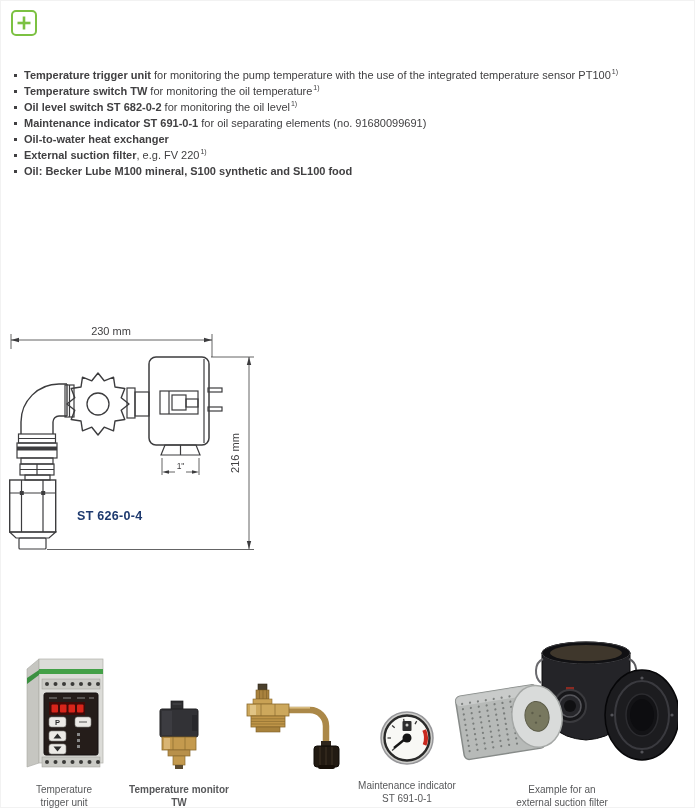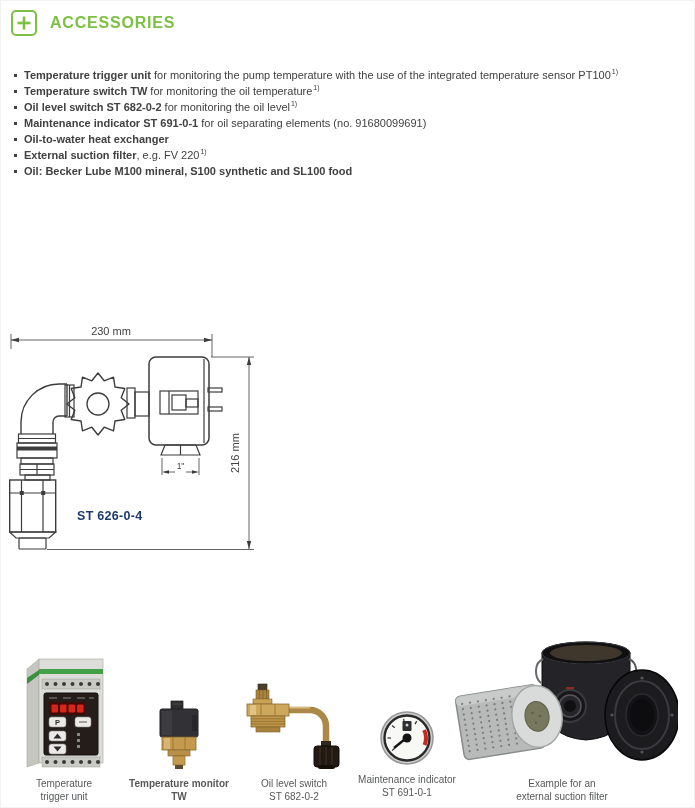--- a/index.html
+++ b/index.html
@@ -18,35 +18,34 @@
   .list li{position:relative;padding-left:11px;height:16px;line-height:16px;white-space:nowrap;}
   .list li::before{content:"";position:absolute;left:1px;top:7px;width:3px;height:3px;background:#414042;}
   .bold{font-weight:bold;}
   sup.fn{font-size:7px;vertical-align:super;margin-left:1px;line-height:0;}
   
   .drawing{position:absolute;left:8px;top:300px;width:250px;height:240px;margin-top:21px;}
   .drawing svg text{font-family:"Liberation Sans",sans-serif;}
   
   .gi{position:absolute;top:632px;margin:0;}
   .art{height:138px;display:flex;align-items:flex-end;justify-content:center;}
-  .cap{font-size:10px;line-height:13px;color:#57585a;text-align:center;margin-top:6px;}
+  .cap{font-size:10px;line-height:13px;color:#57585a;text-align:center;margin-top:12px;}
 </style>
 </head>
 <body>
 
 <div class="page">
 
   <header class="hdr">
     <span class="plus">
       <svg width="16" height="16" viewBox="0 0 16 16">
         <line x1="8" y1="1.5" x2="8" y2="14.5" stroke="#7cc142" stroke-width="2.6"></line>
         <line x1="1.5" y1="8" x2="14.5" y2="8" stroke="#7cc142" stroke-width="2.6"></line>
       </svg>
     </span>
-    <h1>ACCESSORIES</h1>
   </header>
 
   <ul class="list">
     <li><span class="bold">Temperature trigger unit</span><span> for monitoring the pump temperature with the use of the integrated temperature sensor PT100</span><sup class="fn">1)</sup></li>
     <li><span class="bold">Temperature switch TW</span><span> for monitoring the oil temperature</span><sup class="fn">1)</sup></li>
     <li><span class="bold">Oil level switch ST 682-0-2</span><span> for monitoring the oil level</span><sup class="fn">1)</sup></li>
     <li><span class="bold">Maintenance indicator ST 691-0-1</span><span> for oil separating elements (no. 91680099691)</span><sup class="fn"></sup></li>
     <li><span class="bold">Oil-to-water heat exchanger</span><span></span><sup class="fn"></sup></li>
     <li><span class="bold">External suction filter</span><span>, e.g. FV 220</span><sup class="fn">1)</sup></li>
     <li><span class="bold">Oil: Becker Lube M100 mineral, S100 synthetic and SL100 food</span><span></span><sup class="fn"></sup></li>
@@ -237,24 +236,20 @@
           <line x1="9" y1="41" x2="43" y2="41" stroke="#8a6a2e" stroke-width="0.7"></line>
           <rect x="14" y="44" width="24" height="5" fill="#a8823c" stroke="#7c5e26" stroke-width="0.6"></rect>
           <rect x="79" y="58" width="10" height="6" fill="#2f261c"></rect>
           <rect x="72" y="63" width="25" height="21" rx="3" fill="#221a12" stroke="#0f0b06"></rect>
           <line x1="78" y1="64" x2="78" y2="83" stroke="#3b2f22" stroke-width="1.2"></line>
           <line x1="84" y1="64" x2="84" y2="83" stroke="#3b2f22" stroke-width="1.2"></line>
           <line x1="90" y1="64" x2="90" y2="83" stroke="#3b2f22" stroke-width="1.2"></line>
           <rect x="76" y="82" width="17" height="4" rx="2" fill="#160f08"></rect>
         </svg>
       </div>
-      <figcaption class="cap">
-        <span>Oil level switch</span><br>
-        <span>ST 682-0-2</span>
-      </figcaption>
     </figure>
 
     <figure class="gi" style="left:345px;width:122px;">
       <div class="art" style="height:134px;">
         <svg width="56" height="57" viewBox="0 0 56 57">
           <circle cx="28" cy="28" r="26" fill="#cfcfcc" stroke="#97979a" stroke-width="1.5"></circle>
           <circle cx="28" cy="28" r="22.5" fill="#f8f8f5" stroke="#2a2a2a" stroke-width="2.4"></circle>
           <path d="M45.2,20 A19,19 0 0 1 45.6,35.1" fill="none" stroke="#c8281e" stroke-width="4"></path>
           <g stroke="#333" stroke-width="1.2">
             <line x1="13.1" y1="40.5" x2="15.7" y2="38.3"></line>

